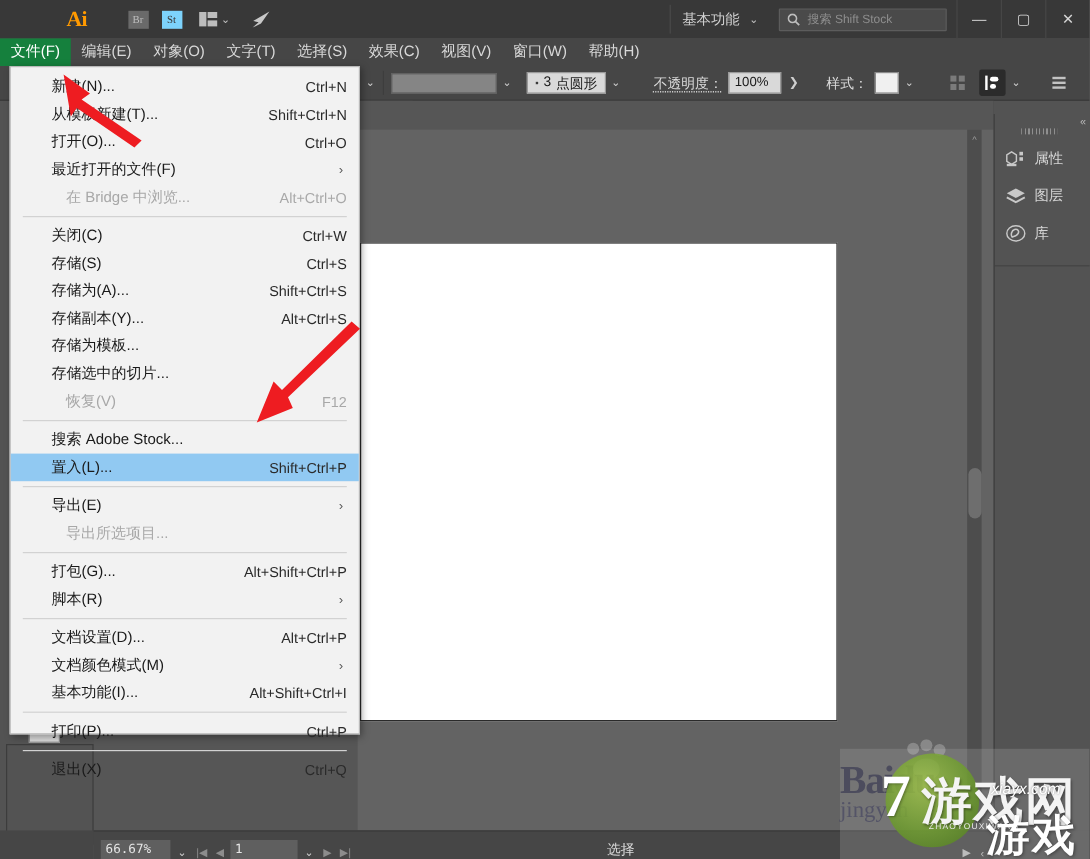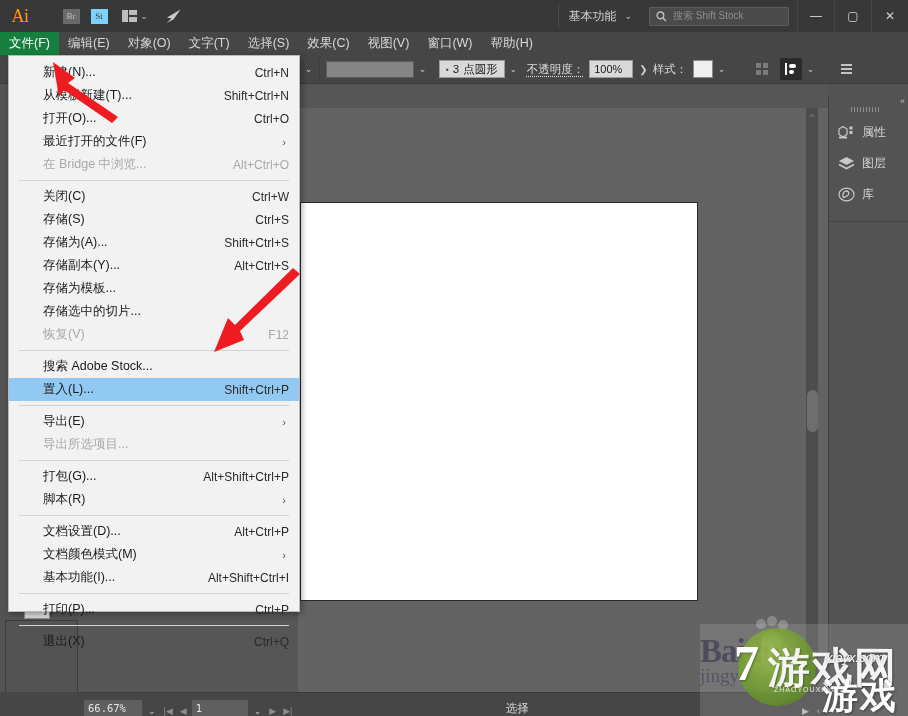--- a/index.html
+++ b/index.html
@@ -18,23 +18,24 @@
 
   
   .titlebar {
     position: absolute; left: 0; top: 0; width: 908px; height: 32px;
     background: #383838;
     display: flex; align-items: center;
   }
   .ai-logo {
     width: 40px; height: 16px;
     display: flex; align-items: center; justify-content: center;
-    color: #ff9a00; font-size: 18px; font-weight: normal;
+    color: #ff9a00; font-size: 18px; font-weight: bold;
     font-family: "Liberation Serif", serif;
     letter-spacing: -0.5px;
+    margin-left: 44px;
   }
   .tb-icons { display: flex; align-items: center; gap: 2px; margin-left: 18px; }
   .tb-btn {
     width: 26px; height: 22px;
     display: flex; align-items: center; justify-content: center;
     font-size: 10px; color: #9a9a9a;
   }
   .br-icon {
     display: inline-block; width: 17px; height: 15px;
     background: #6a6a6a; color: #bdbdbd;
@@ -119,21 +120,21 @@
     display: flex; align-items: center; justify-content: center;
     color: #cfcfcf; font-size: 9px;
   }
   .cb-strokebox {
     display: flex; align-items: center; gap: 4px;
     height: 18px; background: #d9d9d9; color: #1a1a1a;
     padding: 0 6px; margin-left: 8px; font-size: 11.5px;
     border: 1px solid #9a9a9a;
   }
   .cb-strokebox .dotmark { font-size: 8px; color: #3a3a3a; }
-  .cb-label { color: #dcdcdc; font-size: 11.5px; margin-left: 5px; text-decoration: underline; text-decoration-style: dotted; text-underline-offset: 3px; text-align: center; }
+  .cb-label { color: #dcdcdc; font-size: 11.5px; margin-left: 23px; text-decoration: underline; text-decoration-style: dotted; text-underline-offset: 3px; text-align: center; }
   .cb-input {
     width: 44px; height: 18px; background: #d9d9d9; color: #1a1a1a;
     font-size: 11px; padding: 0 4px; margin-left: 5px;
     border: 1px solid #9a9a9a; display: flex; align-items: center;
   }
   .cb-arrowbtn { color: #cfcfcf; font-size: 10px; margin-left: 6px; }
   .cb-swatch {
     width: 20px; height: 18px; background: #f0f0f0;
     border: 1px solid #8a8a8a; margin-left: 6px;
   }
@@ -280,21 +281,21 @@
   .dd-item .lbl { flex: none; }
   .dd-item .accel {
     position: absolute; right: 10px;
     font-size: 12px; color: #2a2a2a;
   }
   .dd-item .submark {
     position: absolute; right: 13px;
     font-size: 11px; color: #555;
   }
   .dd-item.disabled .lbl,
-  .dd-item.disabled .accel { color: #a8a8a8; }
+  .dd-item.disabled .accel { color: #a8a8a8; margin-left: 12px; }
   .dd-item.selected { background: #91c9f2; }
   .dd-sep {
     height: 1px; background: #d2d2d2;
     margin: 4px 10px 4px 10px;
   }
 
   
   .arrow-svg { position: absolute; left: 0; top: 0; pointer-events: none; z-index: 60; }
 
   

